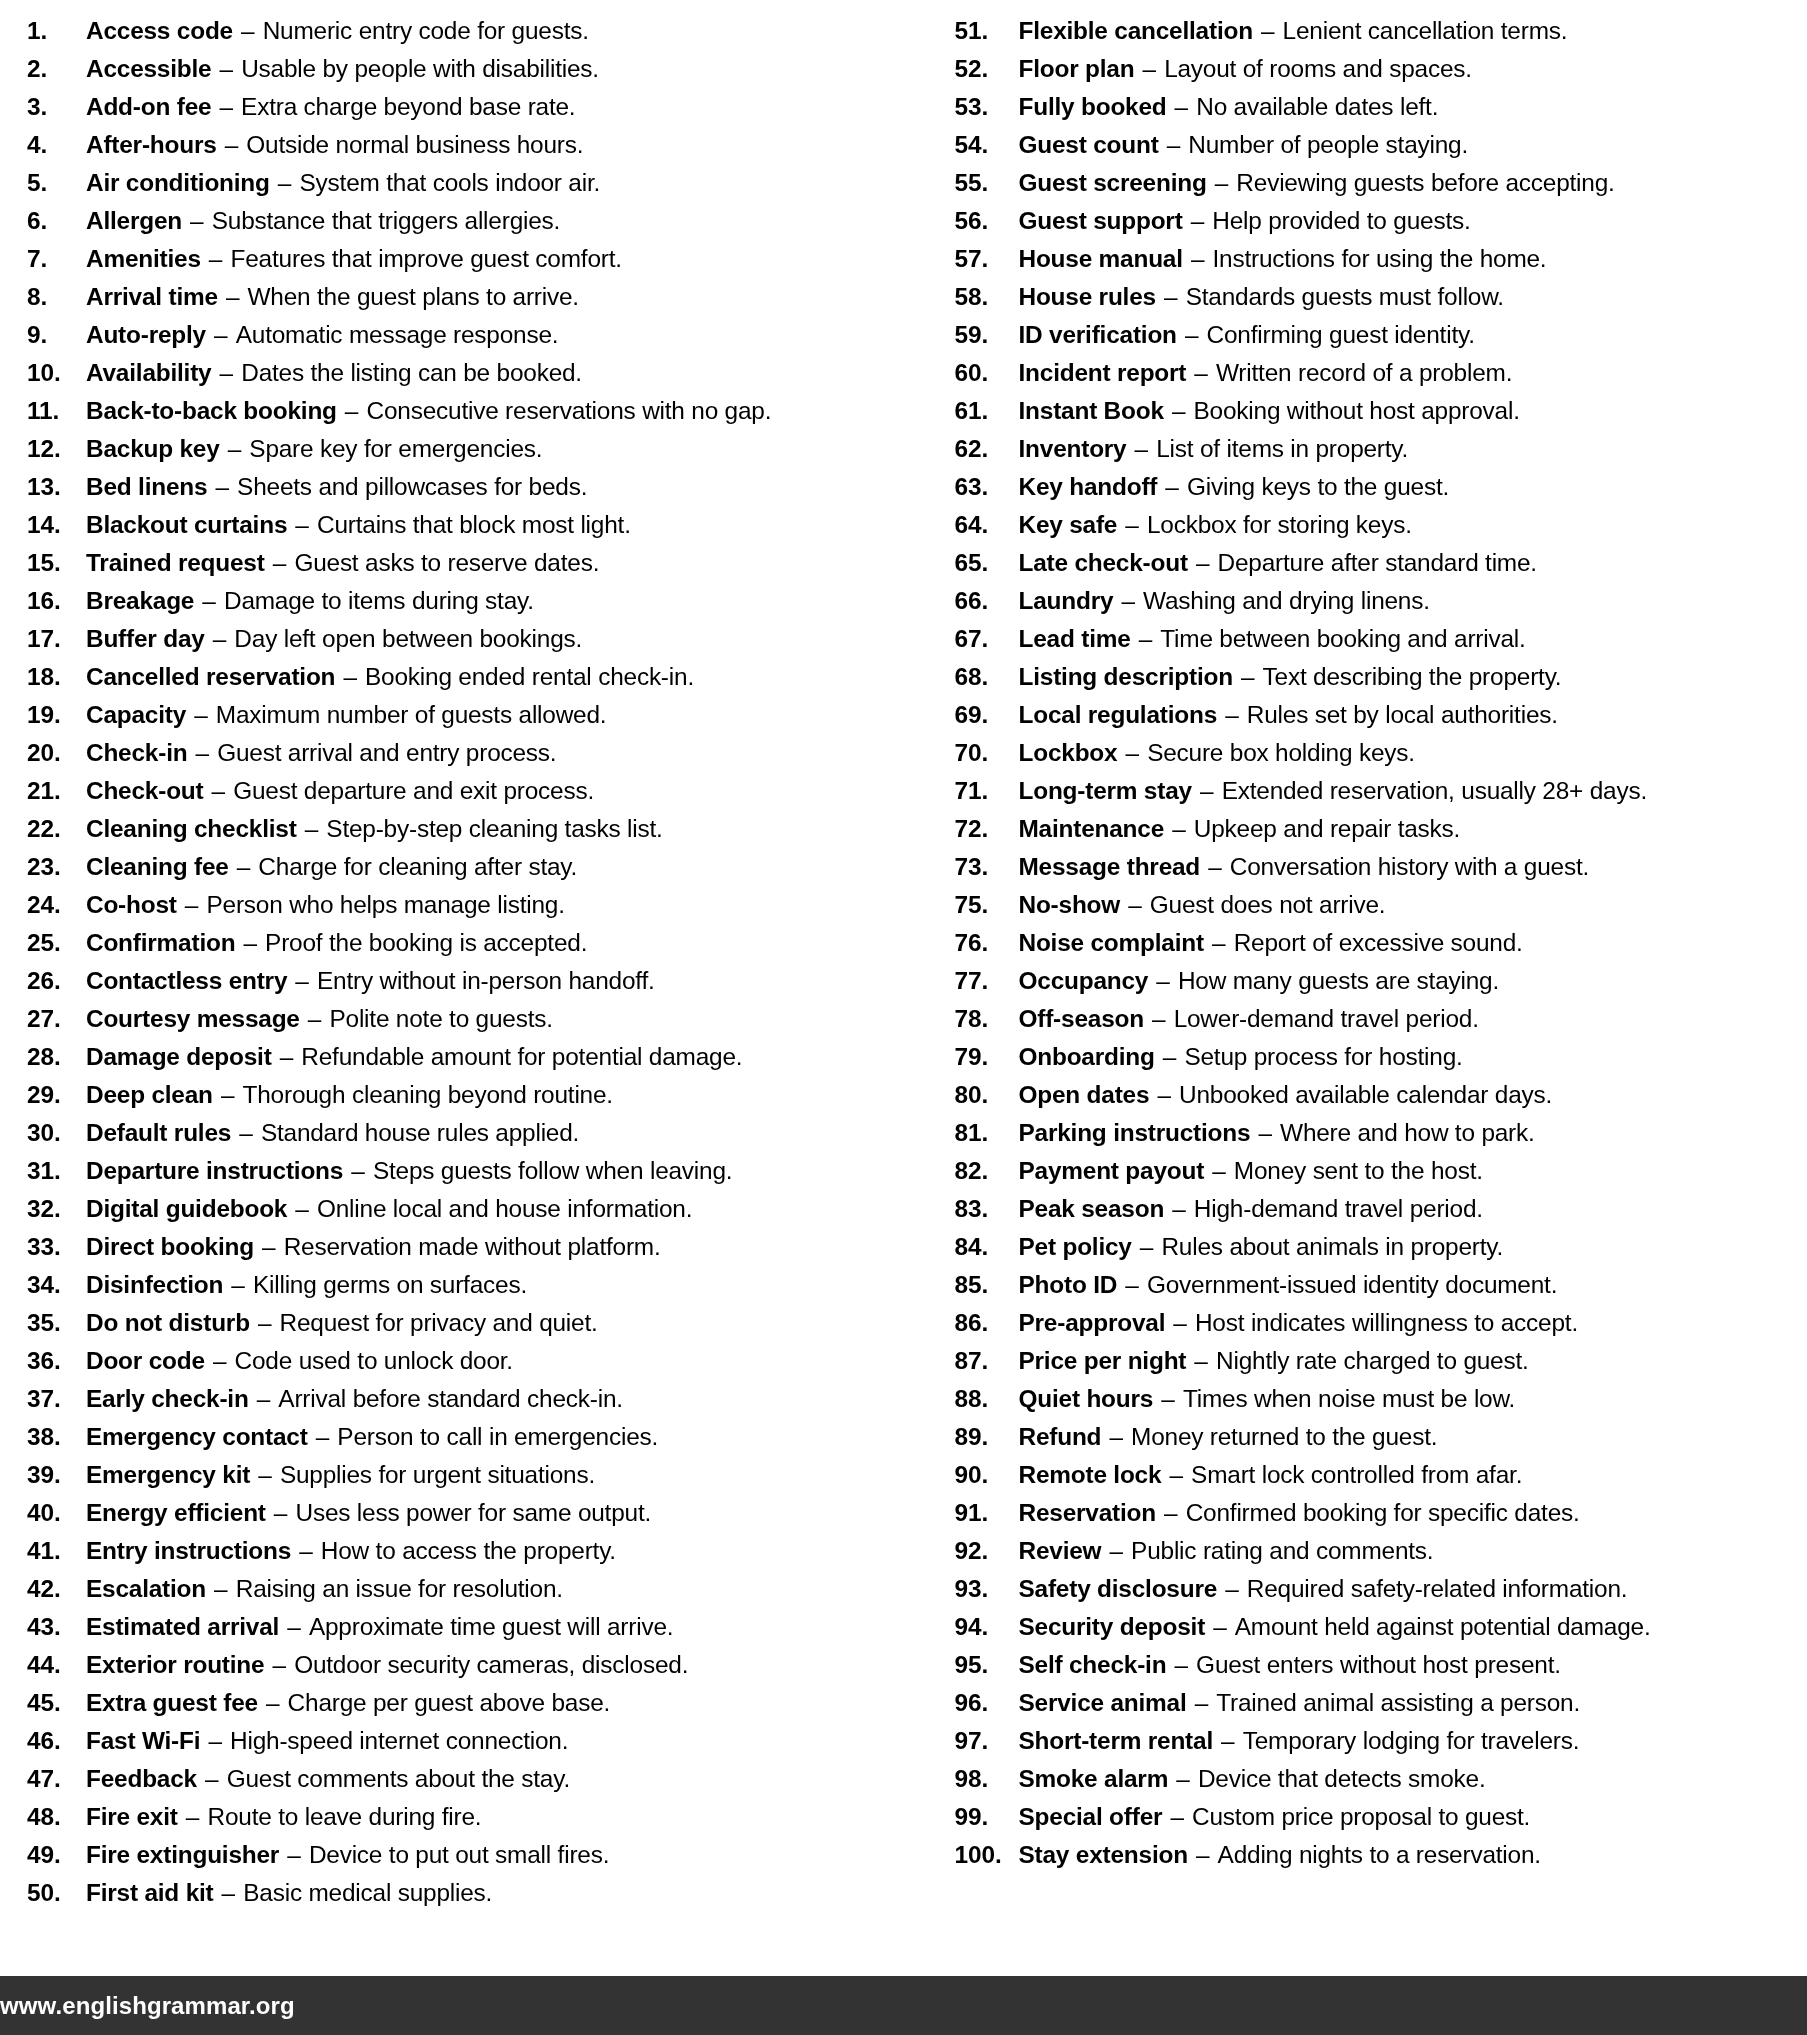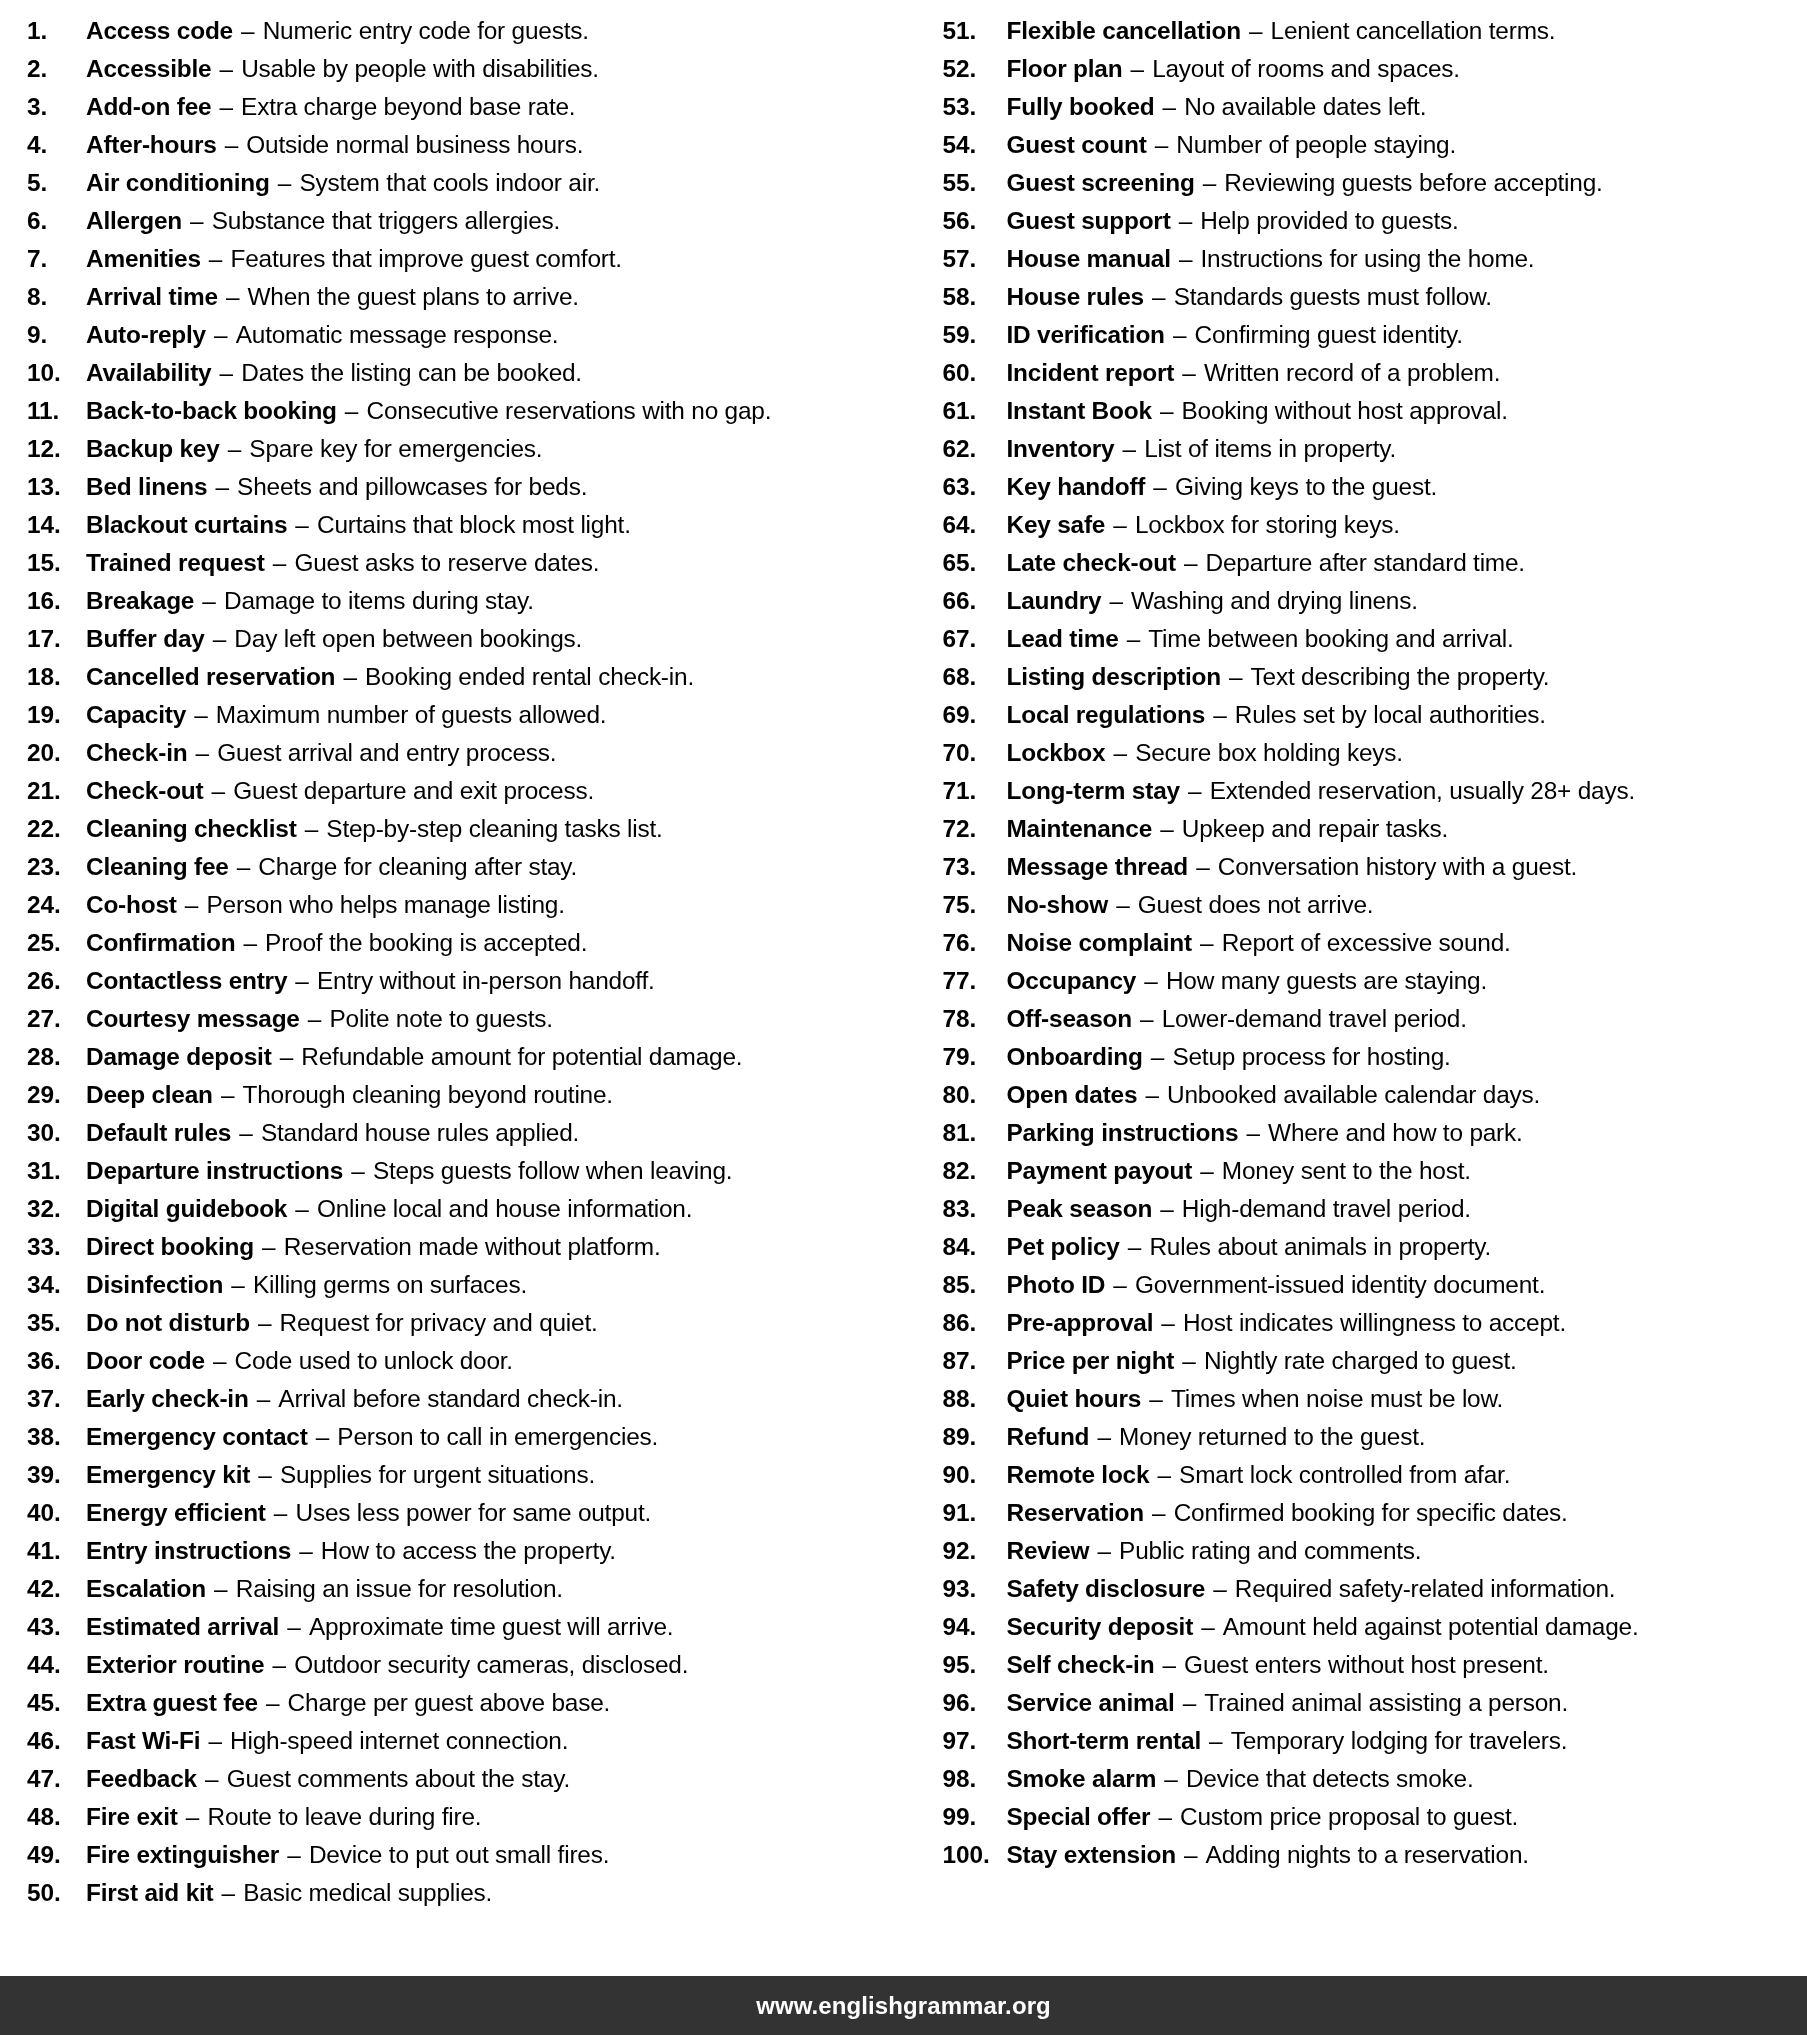--- a/index.html
+++ b/index.html
@@ -52,21 +52,21 @@
     white-space: nowrap;
     font-size: 24.4px;
   }
   .num {
     flex: 0 0 auto;
     width: 59px;
     font-weight: bold;
     font-size: 24.4px;
     letter-spacing: -0.1px;
   }
-  .col-right .num { width: 64px; }
+  .col-right .num { width: 64px; margin-left: 12px; }
 
   .body-text {
     flex: 1 1 auto;
     font-size: 24.4px;
     overflow: visible;
   }
   .term {
     font-weight: bold;
     letter-spacing: -0.2px;
   }
@@ -81,21 +81,20 @@
 
   .footer {
     position: absolute;
     left: 0;
     top: 1976px;
     width: 1807px;
     height: 59px;
     background: #333333;
     display: flex;
     align-items: center;
-    justify-content: center;
   }
   .footer-text {
     color: #ffffff;
     font-size: 24px;
     font-weight: bold;
     letter-spacing: 0.1px;
   }
 </style>
 </head>
 <body>

